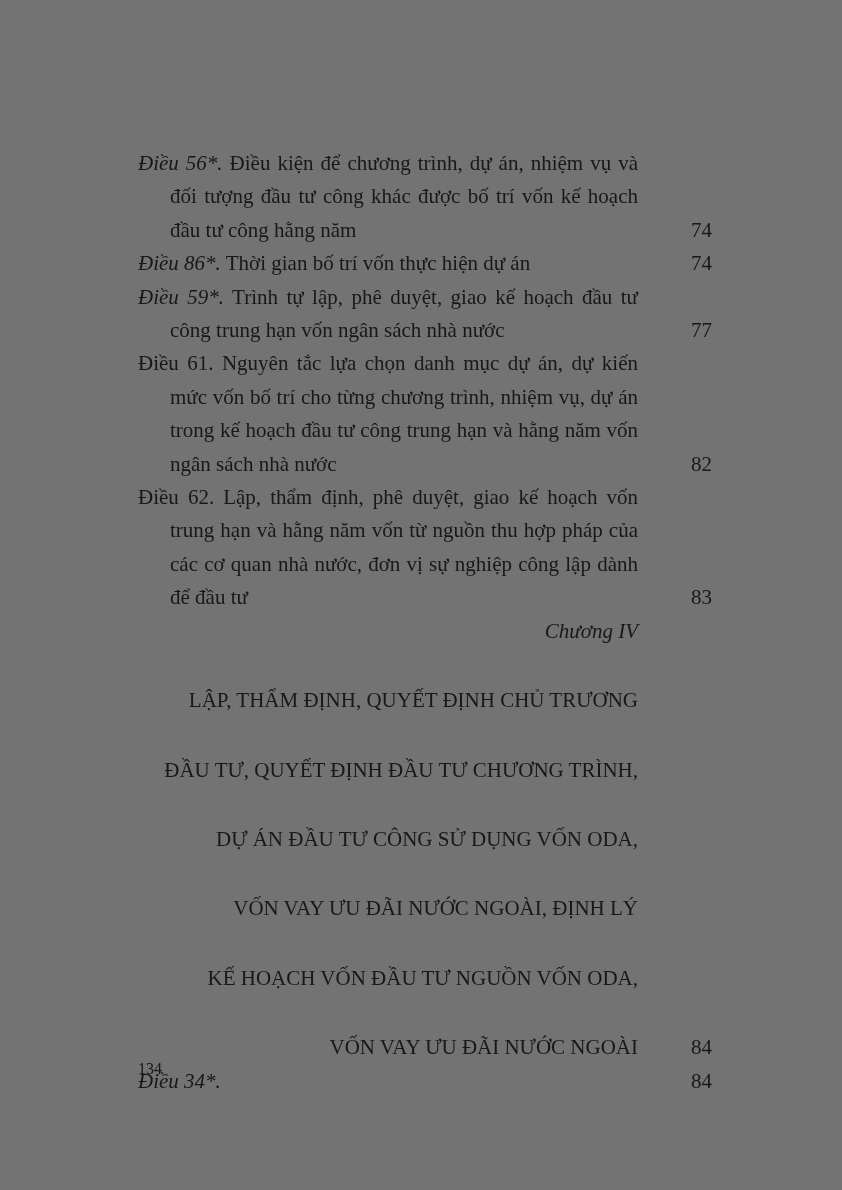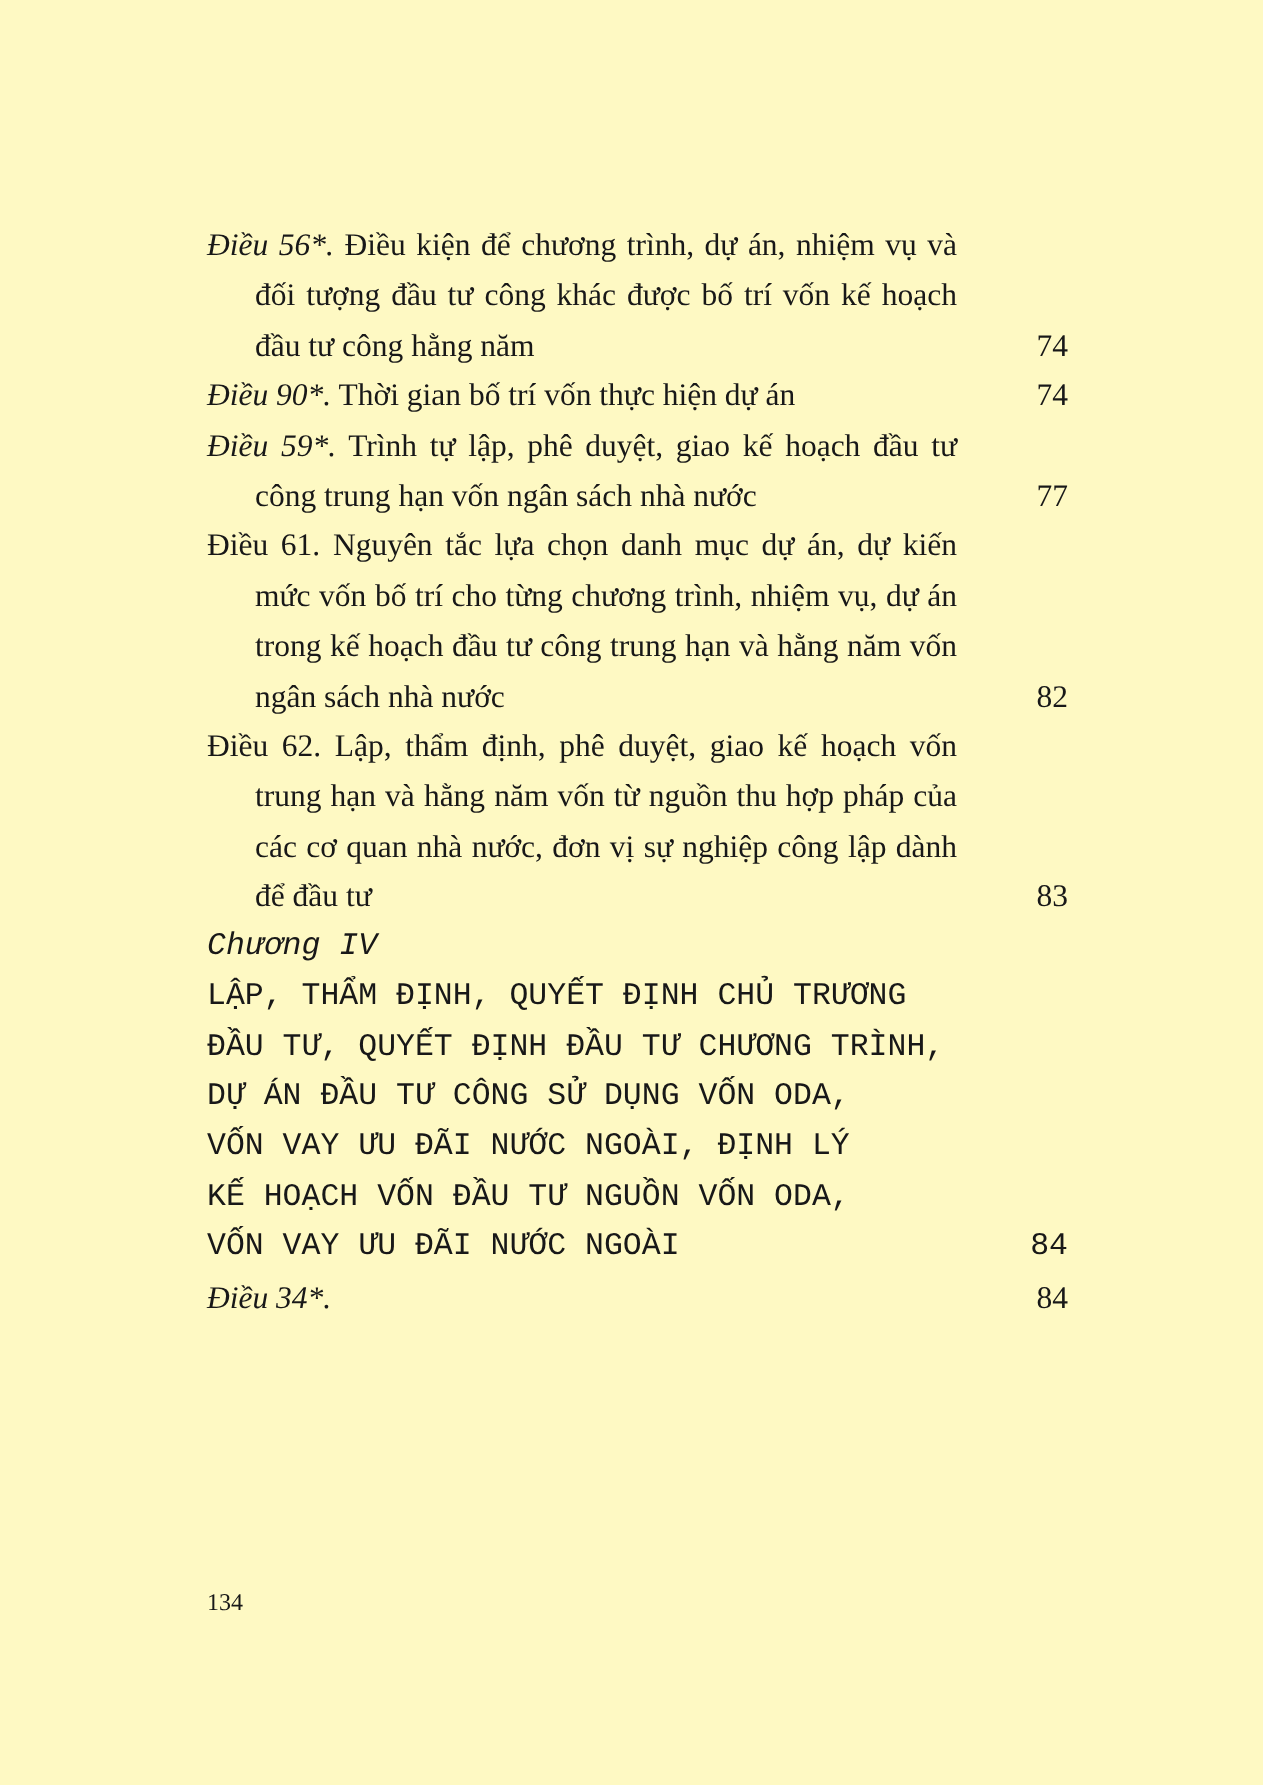--- a/index.html
+++ b/index.html
@@ -4,21 +4,21 @@
 <style>
   html, body {
     margin: 0;
     padding: 0;
     background: #ffffff;
   }
   .page {
     position: relative;
     width: 842px;
     height: 1190px;
-    background: #fef9c3;
+    background: #737373;
     color: #181818;
     font-family: "Liberation Serif", "DejaVu Serif", serif;
     overflow: hidden;
   }
   .toc {
     position: absolute;
     left: 138px;
     top: 147px;
     width: 574px;
     font-size: 21px;
@@ -38,28 +38,28 @@
     position: absolute;
     right: 0;
     bottom: 0;
     text-indent: 0;
     text-align: right;
   }
   .chapter {
     position: relative;
     margin: 0;
     padding-right: 74px;
-    text-align: left;
-    font-family: Liberation Mono, monospace;
+    text-align: right;
   }
   .chapter .kicker {
     font-style: italic;
   }
   .chapter .line {
     white-space: nowrap;
+    margin-top: 36px;
   }
   .chapter .pageno {
     position: absolute;
     right: 0;
     bottom: 0;
   }
   .footer-pageno {
     position: absolute;
     left: 138px;
     top: 1052px;
@@ -73,21 +73,21 @@
 <div class="page">
   <main class="toc">
 
     <p class="entry">
       <span class="label-italic">Điều 56*.</span>
       <span>Điều kiện để chương trình, dự án, nhiệm vụ và đối tượng đầu tư công khác được bố trí vốn kế hoạch đầu tư công hằng năm</span>
       <span class="pageno">74</span>
     </p>
 
     <p class="entry">
-      <span class="label-italic">Điều 90*.</span>
+      <span class="label-italic">Điều 86*.</span>
       <span>Thời gian bố trí vốn thực hiện dự án</span>
       <span class="pageno">74</span>
     </p>
 
 
     <p class="entry">
       <span class="label-italic">Điều 59*.</span>
       <span>Trình tự lập, phê duyệt, giao kế hoạch đầu tư công trung hạn vốn ngân sách nhà nước</span>
       <span class="pageno">77</span>
     </p>

